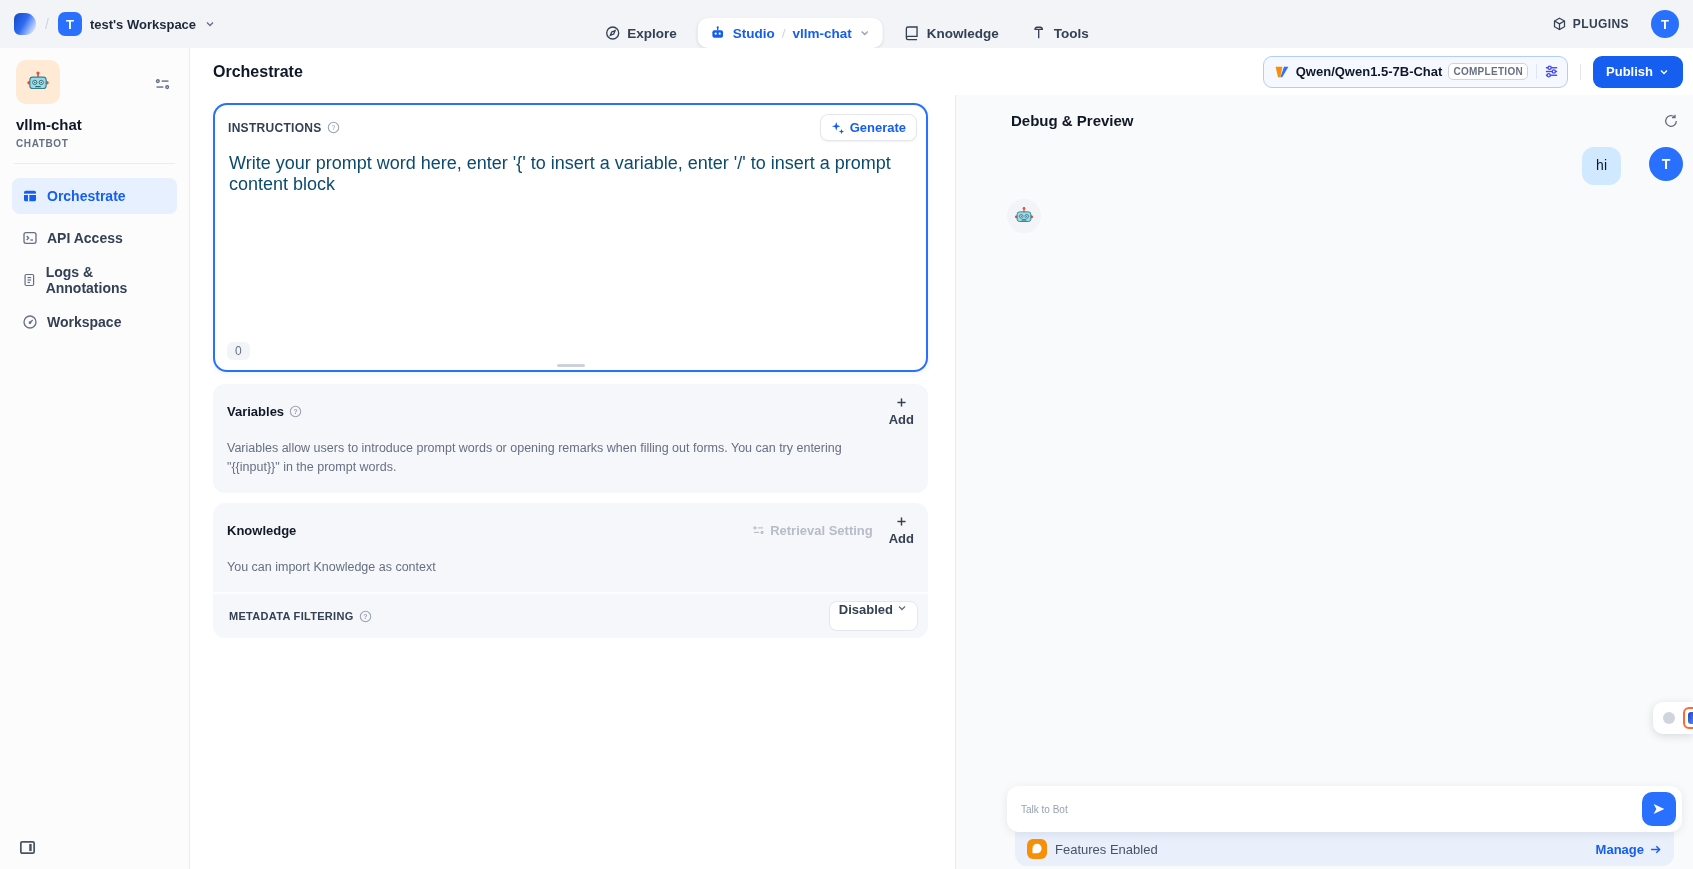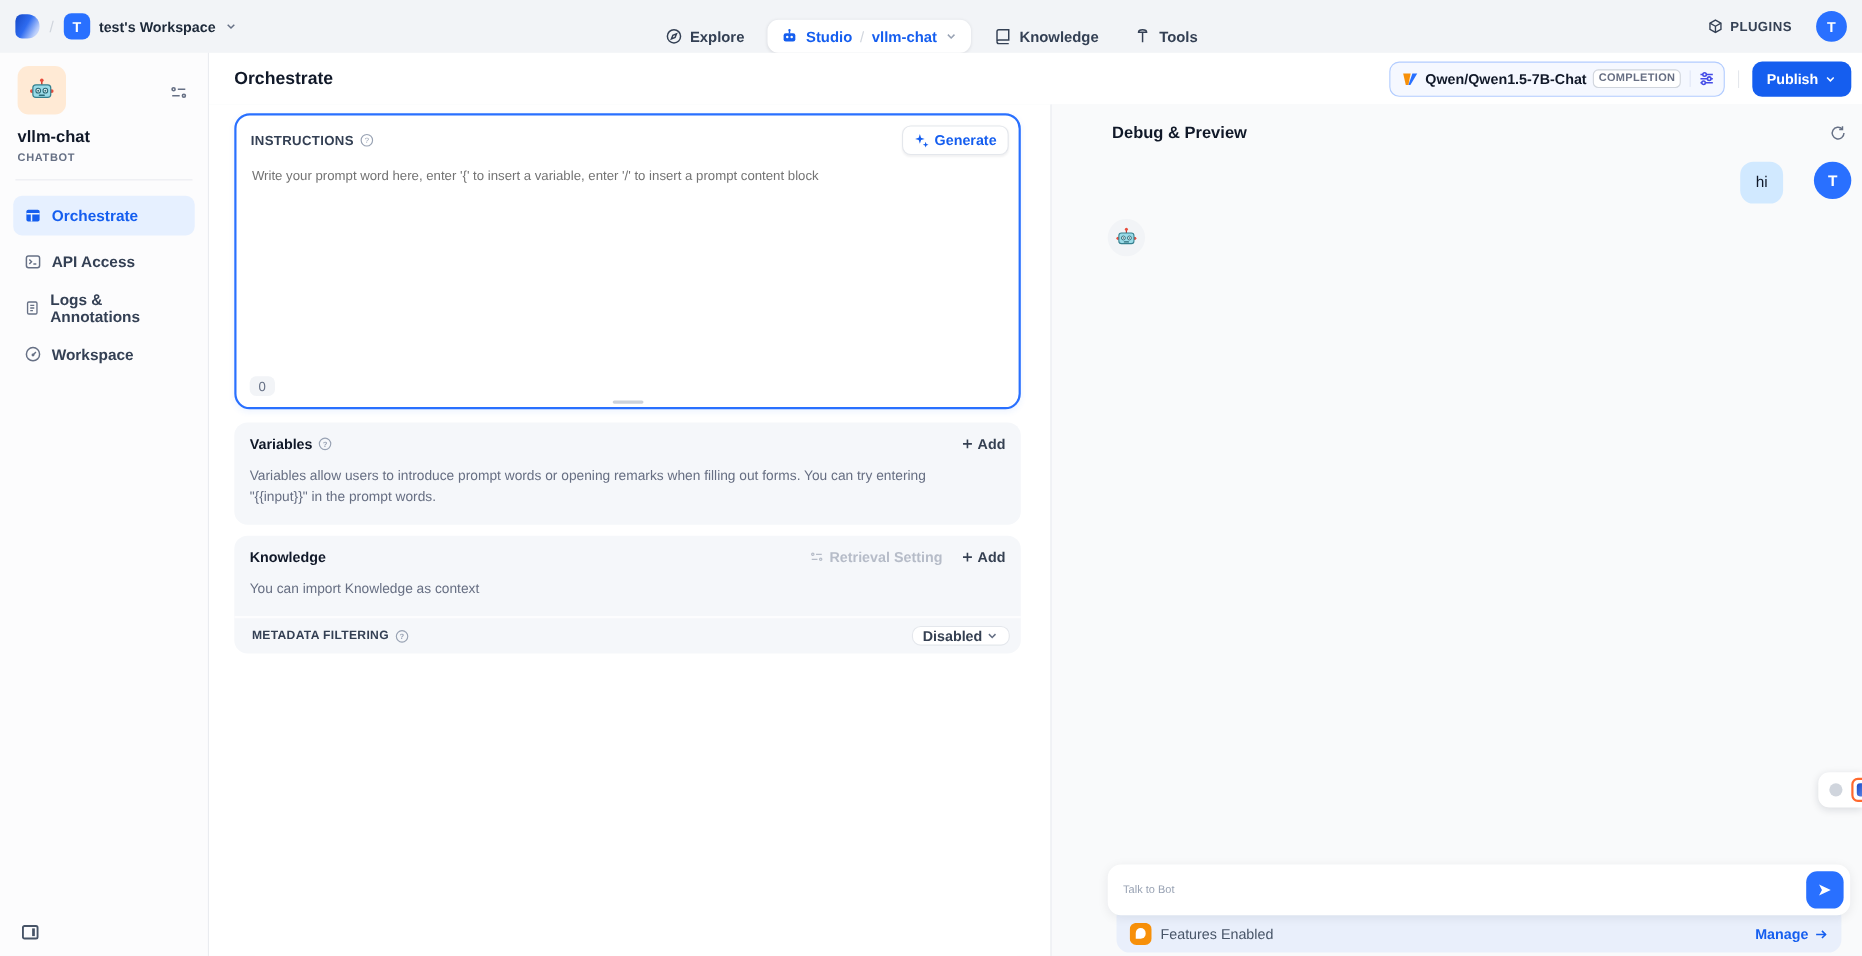--- a/index.html
+++ b/index.html
@@ -76,40 +76,40 @@
   .center-col { position:absolute; left:190px; top:95px; width:765px; bottom:0; background:#fff;
     padding:8px 27px 0 23px; }
   .inst-panel { position:relative; height:269px; background:#fff; border:2px solid #2970ff;
     border-radius:14px; box-shadow:0 2px 6px rgba(41,112,255,.08); }
   .inst-header { display:flex; align-items:center; padding:9px 9px 0 13px; }
   .inst-title { font-size:12px; font-weight:bold; letter-spacing:.3px; color:#344054; }
   .help-ic { color:#98a2b3; margin-left:5px; display:flex; }
   .gen-btn { margin-left:auto; display:flex; align-items:center; gap:5px; height:27px; padding:0 10px;
     background:#fff; border:1px solid #e4e7ec; border-radius:8px; box-shadow:0 1px 2px rgba(16,24,40,.06);
     color:#155eef; font-size:13px; font-weight:bold; cursor:pointer; font-family:inherit; }
-  .inst-body { padding:12px 14px; font-size:12px; color:#737373; cursor:text; }
+  .inst-body { padding:12px 14px; font-size:18px; color:#0c4a6e; cursor:text; }
   .char-count { position:absolute; left:12px; bottom:10px; background:#f2f4f7; color:#667085;
     font-size:12px; padding:2px 8px; border-radius:6px; }
   .resize-handle { position:absolute; left:50%; bottom:3px; transform:translateX(-50%);
     width:28px; height:3px; border-radius:2px; background:#cdd2da; cursor:ns-resize; }
 
   .section { background:#f5f7fa; border-radius:12px; margin-top:12px; }
   .section.knowledge { margin-top:10px; }
   .section-header { display:flex; align-items:center; padding:12px 14px 6px; }
   .section-title { font-size:13px; font-weight:bold; color:#101828; display:flex; align-items:center; }
   .section-actions { margin-left:auto; display:flex; align-items:center; gap:16px; }
   .add-btn { display:flex; align-items:center; gap:3px; font-size:13px; font-weight:bold;
-    color:#354052; cursor:pointer; }
+    color:#354052; cursor:pointer;flex-direction:column; }
   .retrieval-btn { display:flex; align-items:center; gap:5px; font-size:13px; font-weight:bold;
     color:#b6bcc8; cursor:pointer; }
   .section-desc { padding:6px 14px 15px; font-size:12.5px; line-height:1.55; color:#676f83; max-width:648px; }
   .meta-row { display:flex; align-items:center; padding:7px 10px 7px 16px; border-top:2px solid #fdfdfe; }
   .meta-title { font-size:11px; font-weight:bold; letter-spacing:.3px; color:#344054;
     display:flex; align-items:center; }
-  .disabled-btn { margin-left:auto; display:flex; align-items:center; gap:3px; height:18px; padding:0 9px;
+  .disabled-btn { margin-left:auto; display:flex; gap:3px; height:30px; padding:0 9px;
     background:#fff; border:1px solid #e4e7ec; border-radius:8px; font-size:13px; font-weight:bold;
     color:#354052; cursor:pointer; font-family:inherit; }
 
   
   .right-col { position:absolute; left:955px; top:95px; right:0; bottom:0; background:#f9fafb;
     border-left:1px solid #e9ebf0; display:flex; flex-direction:column;padding-left:44px; }
   .debug-header { display:flex; align-items:center; padding:17px 14px 10px 11px; }
   .debug-title { font-size:15px; font-weight:bold; color:#101828; }
   .restart-ic { margin-left:auto; color:#667085; cursor:pointer; }
   .chat-area { flex:1; position:relative; padding:8px 10px 0 7px; overflow:hidden; }

